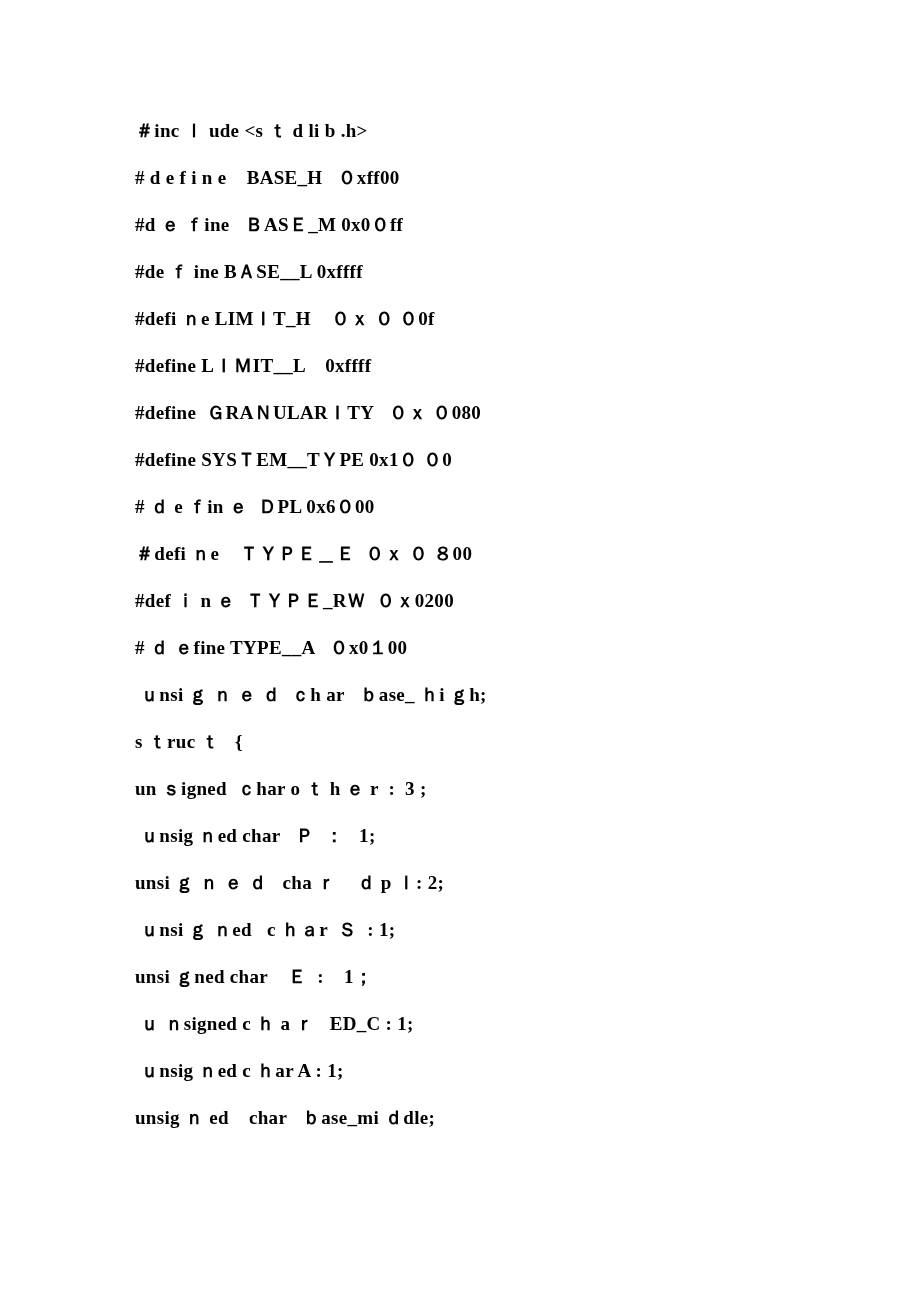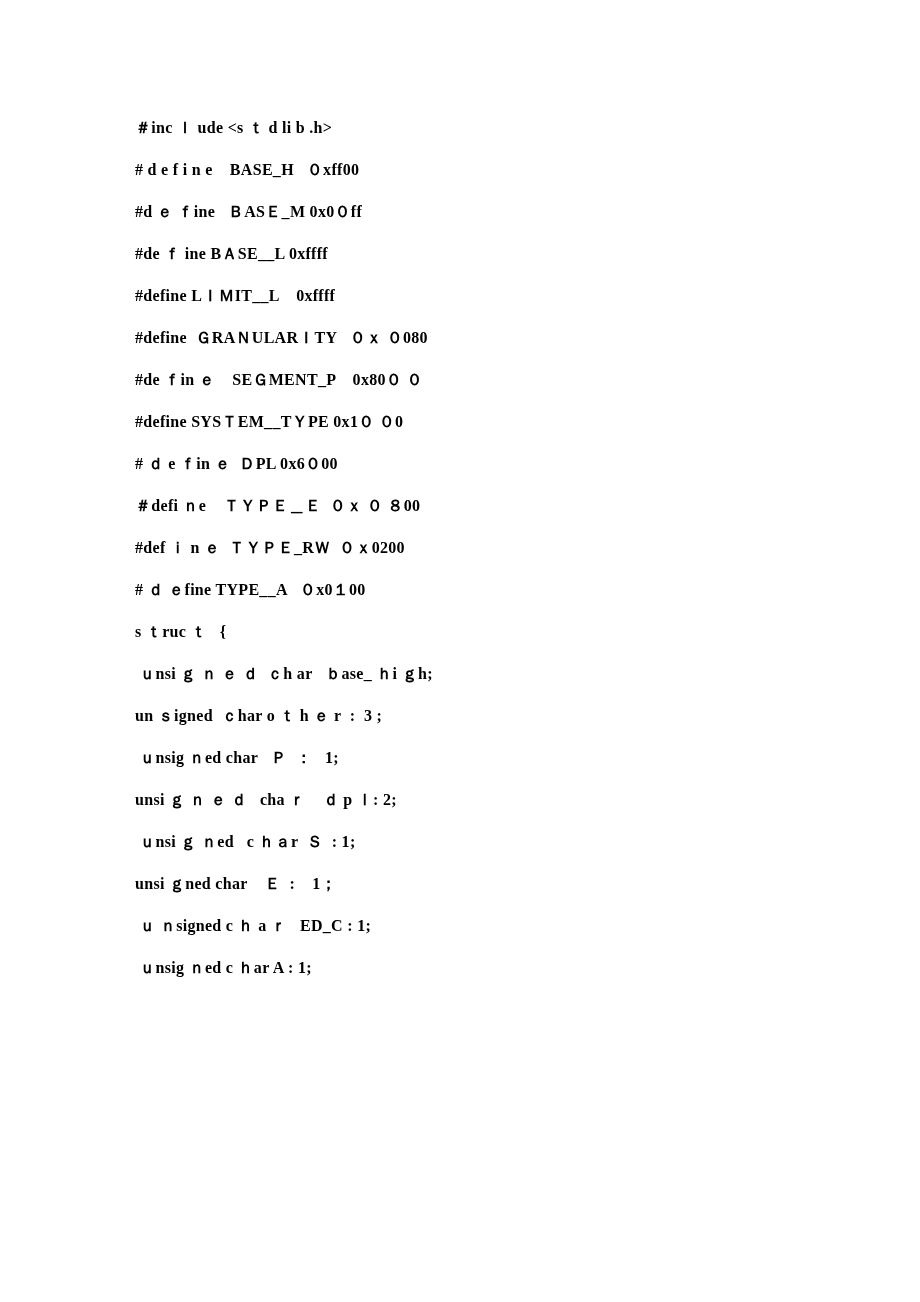--- a/index.html
+++ b/index.html
@@ -6,47 +6,48 @@
       margin: 0;
       padding: 0;
       background: #fff;
       font-family: "Times New Roman", Times, serif;
       width: 920px;
     }
     .page {
       padding: 118px 135px 80px 135px;
     }
     .line {
-      font-size: 16px;
+      font-size: 19px;
       font-weight: bold;
       color: #000;
       margin-bottom: 21px;
       letter-spacing: 0.3px;
       white-space: pre;
     }
   </style>
 </head>
 <body>
 
 <div class="page">
   <div class="line">＃inc ｌ ude &lt;s ｔ d li b .h&gt;</div>
   <div class="line"># d e f i n e    BASE_H   ０xff00</div>
   <div class="line">#d ｅ ｆine   ＢASＥ_M 0x0０ff</div>
   <div class="line">#de ｆ ine BＡSE__L 0xffff</div>
+  <div class="line">#defi ｎe LIMＩT_H    ０ｘ ０ ０0f</div>
   <div class="line">#define LＩＭIT__L    0xffff</div>
   <div class="line">#define  ＧRAＮULARＩTY   ０ｘ ０080</div>
-  <div class="line">#de ｆin ｅ    SEＧMENT_P    0x80０ ０</div>
   <div class="line">#define SYSＴEM__TＹPE 0x1０ ０0</div>
   <div class="line"># ｄ e ｆin ｅ  ＤPL 0x6０00</div>
   <div class="line">＃defi ｎe    ＴＹＰＥ＿Ｅ  ０ｘ ０ ８00</div>
   <div class="line">#def ｉ n ｅ  ＴＹＰＥ_RＷ  ０ｘ0200</div>
   <div class="line"># ｄ ｅfine TYPE__A   ０x0１00</div>
+  <div class="line"> ｕnsi ｇ ｎ ｅ ｄ  ｃh ar   ｂase_ ｈi ｇh;</div>
   <div class="line">s ｔruc ｔ   {</div>
-  <div class="line"> ｕnsi ｇ ｎ ｅ ｄ  ｃh ar   ｂase_ ｈi ｇh;</div>
   <div class="line">un ｓigned  ｃhar o ｔ h ｅ r  :  3 ;</div>
   <div class="line"> ｕnsig ｎed char   Ｐ  ：   1;</div>
   <div class="line">unsi ｇ ｎ ｅ ｄ   cha ｒ    ｄ p ｌ: 2;</div>
   <div class="line"> ｕnsi ｇ ｎed   c ｈａr  Ｓ  : 1;</div>
   <div class="line">unsi ｇned char    Ｅ  :    1；</div>
   <div class="line"> ｕ ｎsigned c ｈ a ｒ   ED_C : 1;</div>
   <div class="line"> ｕnsig ｎed c ｈar A : 1;</div>
+  <div class="line">unsig ｎ ed    char   ｂase_mi ｄdle;</div>
 
 </div>
 
 </body></html>

